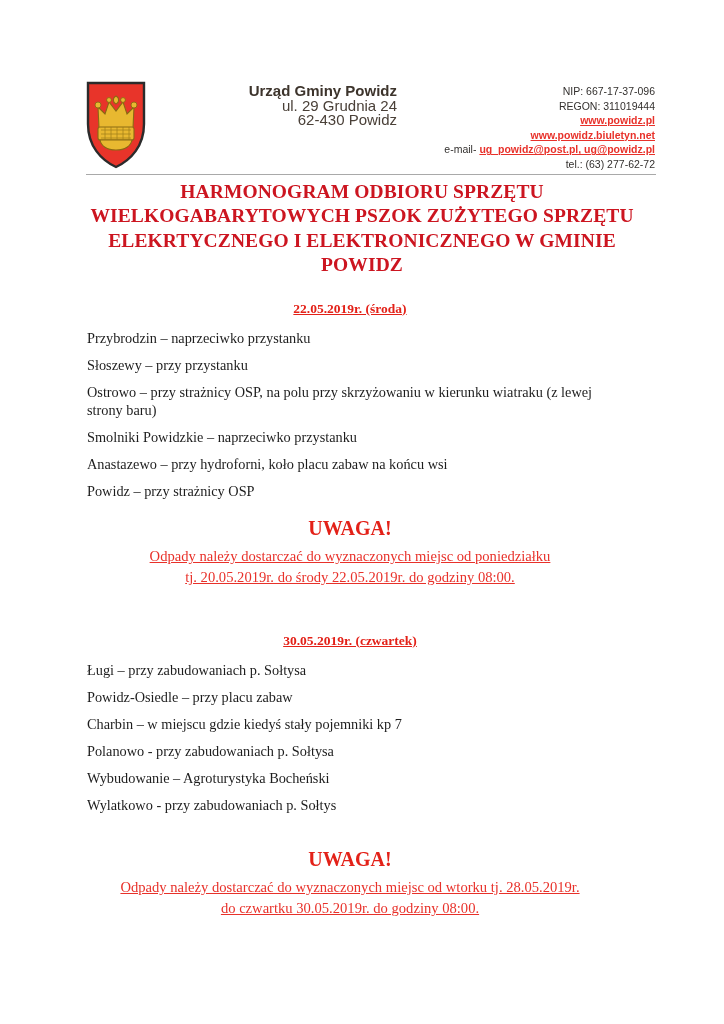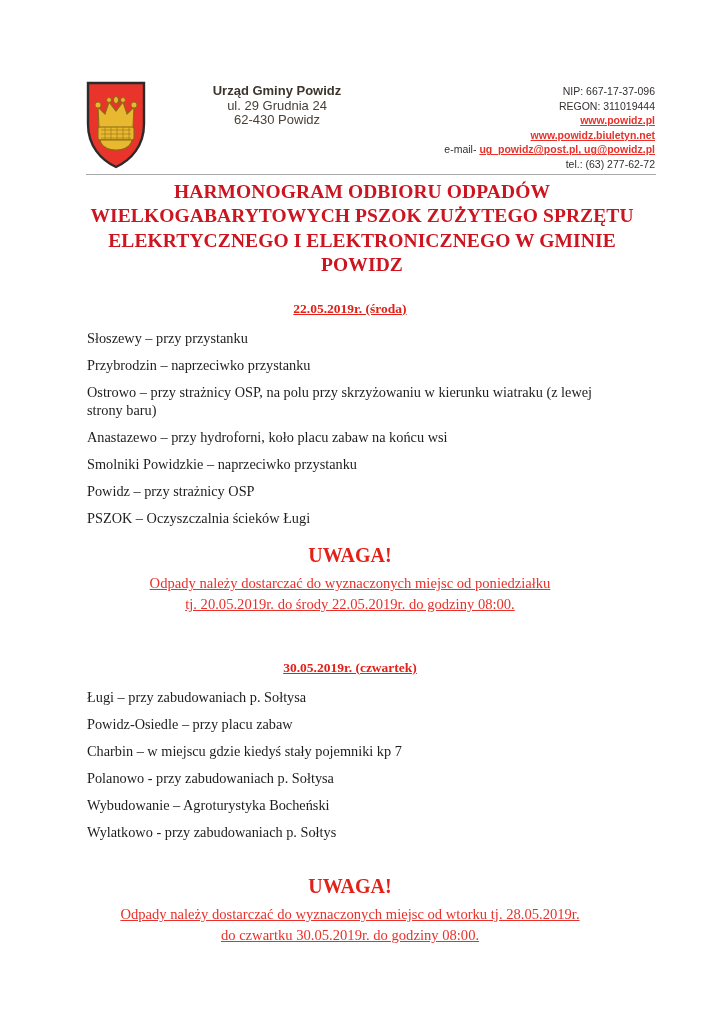--- a/index.html
+++ b/index.html
@@ -39,24 +39,24 @@
     flex: 0 0 72px;
     padding-top: 2px;
   }
   .crest {
     display: block;
     width: 62px;
     height: 90px;
   }
   .lh-center {
     flex: 1 1 auto;
-    text-align: center;
+    text-align: right;
     padding-top: 6px;
     font-family: "Liberation Sans", "DejaVu Sans", sans-serif;
-    font-size: 13px;
+    font-size: 15px;
     line-height: 14.6px;
     color: #4a4038;
     white-space: nowrap;
   }
   .lh-center .org {
     font-weight: bold;
     color: #3d342c;
   }
   .lh-right {
     flex: 0 0 258px;
@@ -192,37 +192,36 @@
         <span class="plain">e-mail-</span>
         <span class="lnk">ug_powidz@post.pl, ug@powidz.pl</span>
       </div>
       <div>tel.: (63) 277-62-72</div>
     </div>
   </div>
 
   <div class="rule"></div>
 
   <div class="doc-title">
-    <div>HARMONOGRAM ODBIORU ODPADÓW</div>
+    <div>HARMONOGRAM ODBIORU SPRZĘTU</div>
     <div>WIELKOGABARYTOWYCH PSZOK ZUŻYTEGO SPRZĘTU</div>
     <div>ELEKRTYCZNEGO I ELEKTRONICZNEGO W GMINIE</div>
     <div>POWIDZ</div>
   </div>
 
   <div class="content">
 
     <div>
       <div class="date-head">22.05.2019r. (środa)</div>
+      <div class="item">Przybrodzin – naprzeciwko przystanku</div>
       <div class="item">Słoszewy – przy przystanku</div>
-      <div class="item">Przybrodzin – naprzeciwko przystanku</div>
       <div class="item">Ostrowo – przy strażnicy OSP, na polu przy skrzyżowaniu w kierunku wiatraku (z lewej strony baru)</div>
+      <div class="item">Smolniki Powidzkie – naprzeciwko przystanku</div>
       <div class="item">Anastazewo – przy hydroforni, koło placu zabaw na końcu wsi</div>
-      <div class="item">Smolniki Powidzkie – naprzeciwko przystanku</div>
       <div class="item">Powidz – przy strażnicy OSP</div>
-      <div class="item">PSZOK – Oczyszczalnia ścieków Ługi</div>
 
       <div class="spacer-sm"></div>
 
       <div class="uwaga">UWAGA!</div>
       <div class="uwaga-body">
         <span class="ln">Odpady należy dostarczać do wyznaczonych miejsc od poniedziałku</span>
         <span class="ln">tj. 20.05.2019r. do środy 22.05.2019r. do godziny 08:00.</span>
       </div>
     </div>
 

